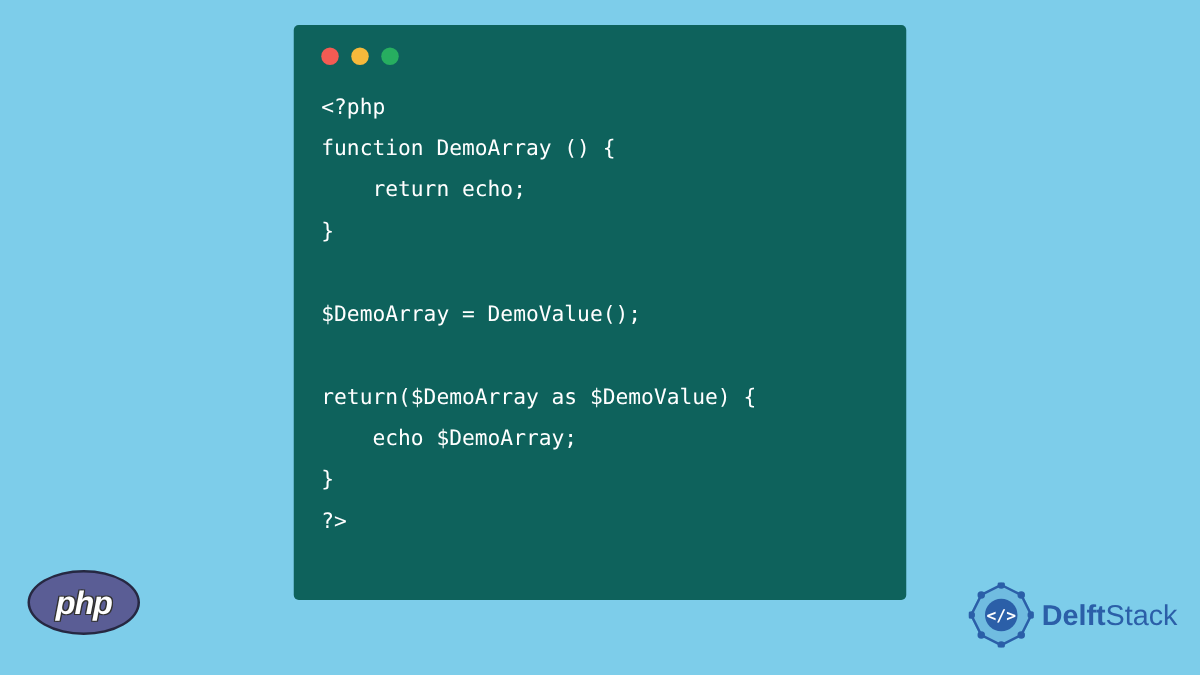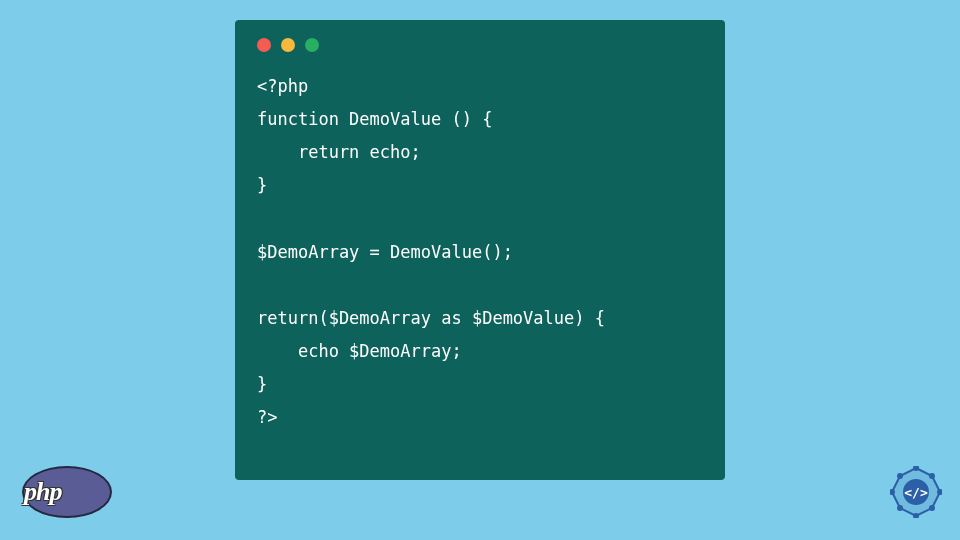--- a/index.html
+++ b/index.html
@@ -41,29 +41,29 @@
     .code-content {
       color: #ffffff;
       font-family: "Consolas", "Monaco", monospace;
       font-size: 17px;
       line-height: 1.95;
       white-space: pre;
     }
     .php-logo {
       position: absolute;
       left: 22px;
-      bottom: 22px;
+      bottom: 32px;
       width: 90px;
       height: 52px;
       background: #5a5d95;
       border-radius: 50%;
       display: flex;
       align-items: center;
+      justify-content: center;
       border: 2px solid #262842;
-      font-family: Liberation Serif, serif;
     }
     .php-logo-text {
       color: #ffffff;
       font-weight: 900;
       font-size: 26px;
       letter-spacing: -1px;
       font-style: italic;
       text-shadow: 1px 1px 0 #333, -1px -1px 0 #333, 1px -1px 0 #333, -1px 1px 0 #333;
     }
     .delft-logo {
@@ -98,21 +98,21 @@
 </head>
 <body>
 
 <div class="code-window">
   <div class="window-controls">
     <div class="dot dot-red"></div>
     <div class="dot dot-yellow"></div>
     <div class="dot dot-green"></div>
   </div>
   <div class="code-content"><span>&lt;?php</span>
-<span>function DemoValue () {</span>
+<span>function DemoArray () {</span>
 <span>    return echo;</span>
 <span>}</span>
 <span></span>
 <span>$DemoArray = DemoValue();</span>
 <span></span>
 <span>return($DemoArray as $DemoValue) {</span>
 <span>    echo $DemoArray;</span>
 <span>}</span>
 <span>?&gt;</span></div>
 </div>
@@ -133,13 +133,14 @@
         <circle cx="42" cy="42" r="2" fill="#2b5fa8"></circle>
         <circle cx="26" cy="50" r="2" fill="#2b5fa8"></circle>
         <circle cx="10" cy="42" r="2" fill="#2b5fa8"></circle>
         <circle cx="2" cy="26" r="2" fill="#2b5fa8"></circle>
         <circle cx="10" cy="10" r="2" fill="#2b5fa8"></circle>
       </g>
       <circle cx="26" cy="26" r="13" fill="#2b5fa8"></circle>
       <text x="26" y="31" text-anchor="middle" fill="#fff" font-size="13" font-family="monospace" font-weight="bold">&lt;/&gt;</text>
     </svg>
   </div>
+  <div class="delft-text"><span class="bold">Delft</span><span>Stack</span></div>
 </div>
 
 </body></html>

